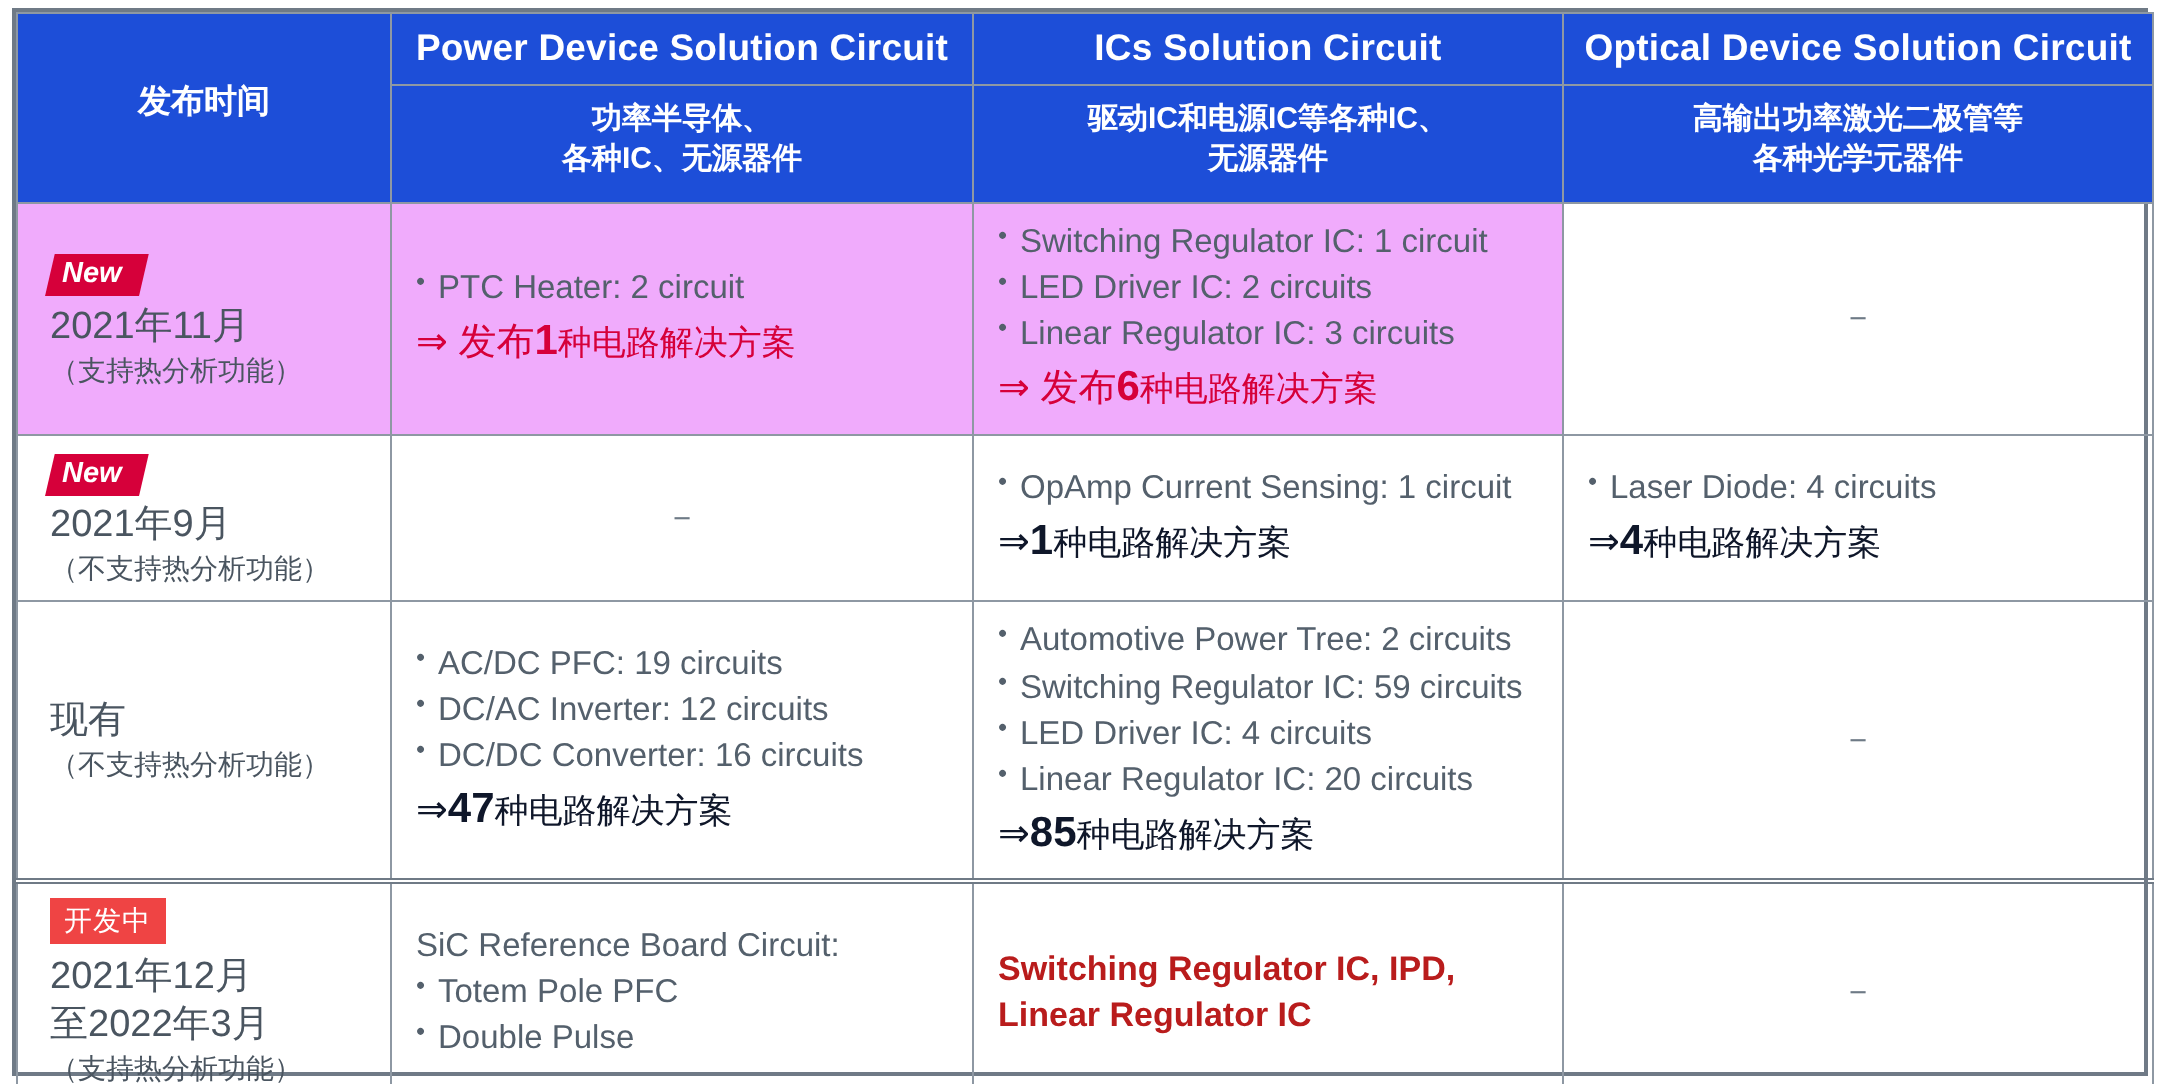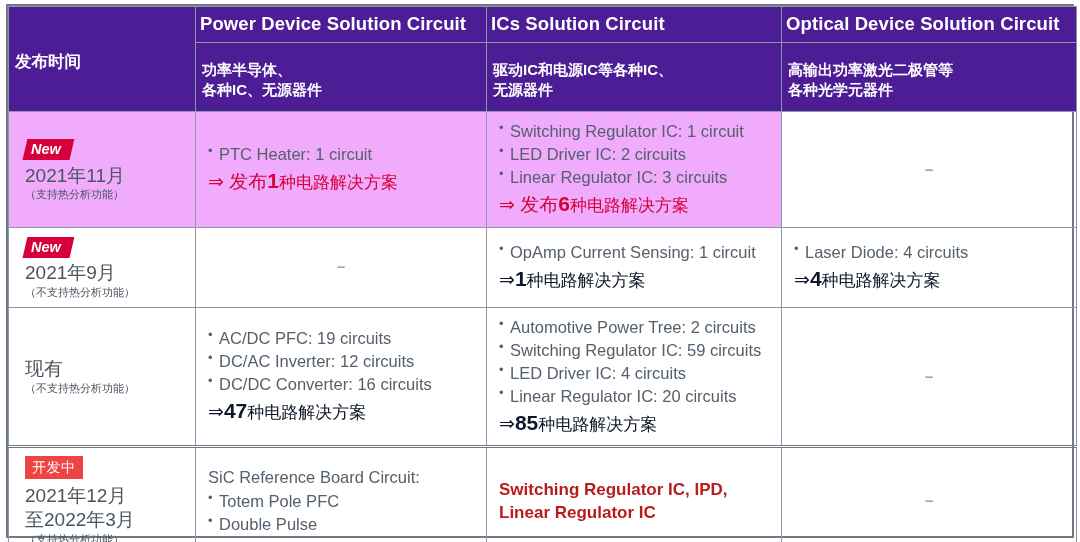--- a/index.html
+++ b/index.html
@@ -23,56 +23,56 @@
   col.c3{width:295px;}
 
   th,td{
     border:1px solid #8e98a3;
     vertical-align:middle;
     padding:0;
   }
 
   
   thead th{
-    background:#4c1d95;
+    background:#1d4ed8;
     color:#ffffff;
-    text-align:left;
+    text-align:center;
     font-weight:bold;
   }
   .hdr-en{
     font-size:18.5px;
     letter-spacing:0.1px;
     padding:5px 4px 6px;
     line-height:1.15;
     height:24px;
   }
   .hdr-cn{
     font-size:15px;
     line-height:1.35;
-    padding:14px 6px 8px;
+    padding:4px 6px 8px;
     height:46px;
   }
   .hdr-first{
     font-size:16.5px;
     line-height:1.3;
   }
 
   
   td{ font-size:16.5px; line-height:1.34; }
   .cell-pad{ padding:8px 12px; }
 
   tr.pink td.pinkbg{ background:#f0abfc; }
 
   td.center{ text-align:center; }
   .dash{ font-size:17px; color:#6e7a86; }
 
   
   .c-time{ padding:7px 0 7px 16px; }
   .time-main{ font-size:19px; line-height:1.26; color:#4a5560; }
-  .time-sub{ font-size:11px; line-height:1.3; color:#4a5560; }
+  .time-sub{ font-size:14px; line-height:1.3; color:#4a5560; }
 
   .badge-new{
     display:inline-block;
     background:#d6003a;
     color:#ffffff;
     font-style:italic;
     font-weight:bold;
     font-size:14.5px;
     line-height:1;
     padding:3px 11px 3px 6px;
@@ -151,21 +151,21 @@
         <th class="hdr-cn">功率半导体、<br>各种IC、无源器件</th>
         <th class="hdr-cn">驱动IC和电源IC等各种IC、<br>无源器件</th>
         <th class="hdr-cn">高输出功率激光二极管等<br>各种光学元器件</th>
       </tr>
     </thead>
     <tbody id="tbody">
         <tr class="pink">
           <td class="c-time pinkbg"><div class="badge-new"><span>New</span></div><div class="time-main">2021年11月</div><div class="time-sub">（支持热分析功能）</div></td>
           <td class="cell-pad pinkbg">
             <ul class="bul">
-              <li>PTC Heater: 1 circuit</li>
+              <li>PTC Heater: 2 circuit</li>
             </ul>
             <div class="summary sum-red"><span class="arr">⇒ 发布</span><span class="num">1</span><span>种电路解决方案</span></div>
           </td>
           <td class="cell-pad pinkbg">
             <ul class="bul">
               <li>Switching Regulator IC: 1 circuit</li>
               <li>LED Driver IC: 2 circuits</li>
               <li>Linear Regulator IC: 3 circuits</li>
             </ul>
             <div class="summary sum-red"><span class="arr">⇒ 发布</span><span class="num">6</span><span>种电路解决方案</span></div>

